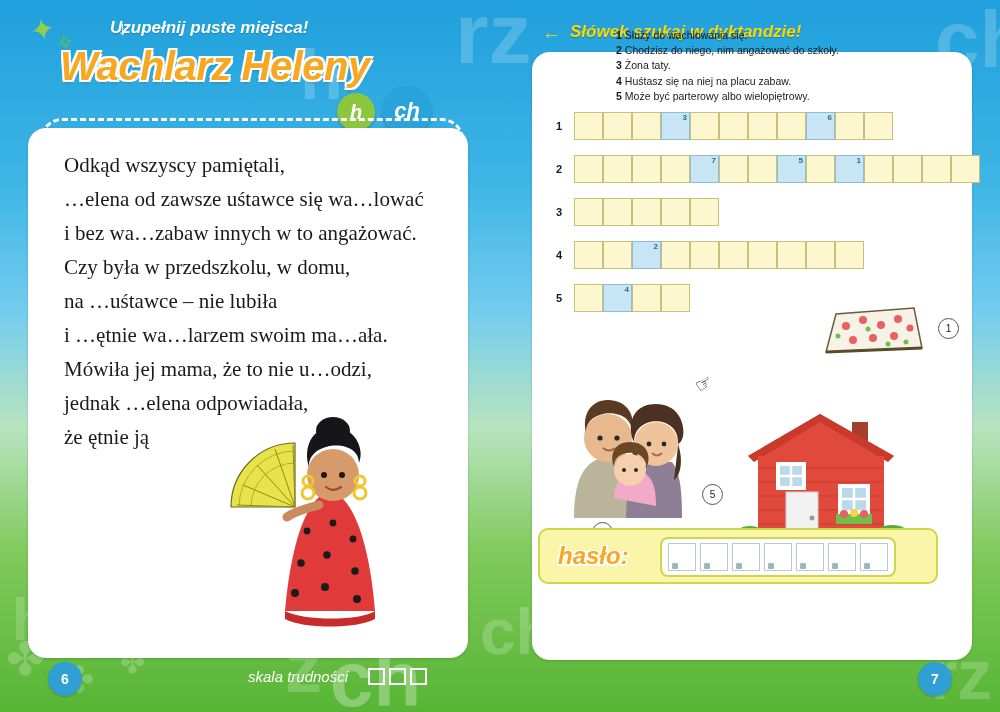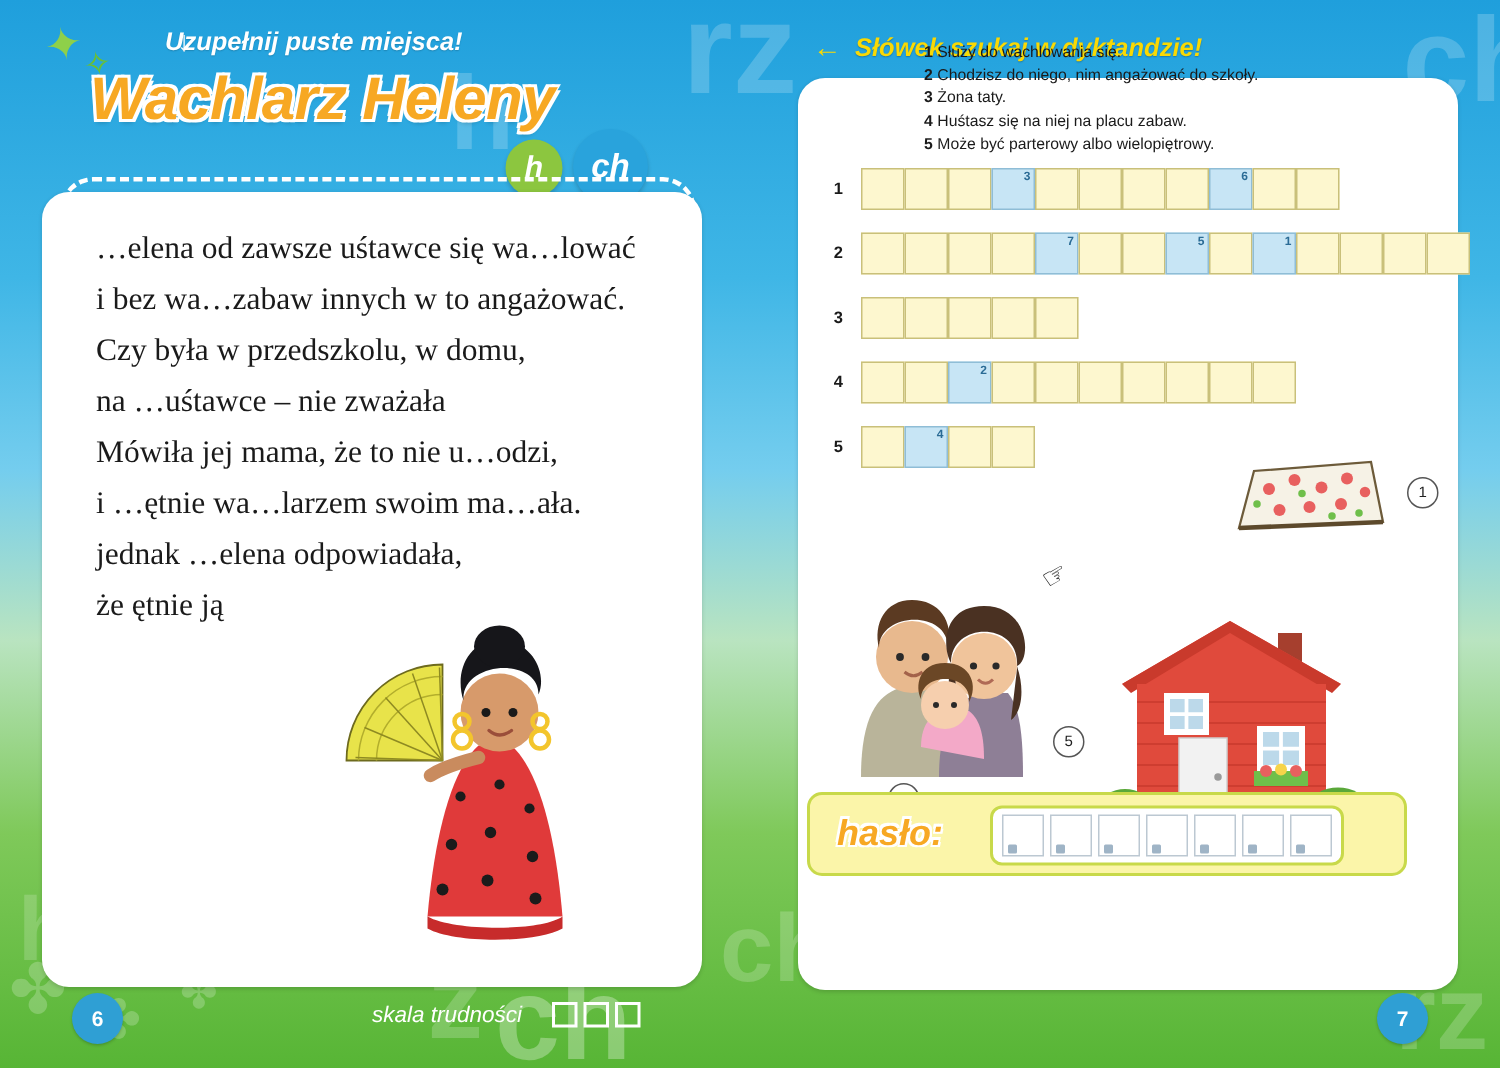--- a/index.html
+++ b/index.html
@@ -347,26 +347,27 @@
     <div class="instruction-left">Uzupełnij puste miejsca!</div>
     <div class="title-main">Wachlarz Heleny</div>
 
     <div class="bubble bubble-h">h</div>
     <div class="bubble bubble-ch">ch</div>
 
     <div class="left-dashes"></div>
     <div class="card left-panel"></div>
 
     <div class="poem">
+      <div>Odkąd wszyscy pamiętali,</div>
       <div>…elena od zawsze uśtawce się wa…lować</div>
       <div>i bez wa…zabaw innych w to angażować.</div>
       <div>Czy była w przedszkolu, w domu,</div>
-      <div>na …uśtawce – nie zważała</div>
+      <div>na …uśtawce – nie lubiła</div>
+      <div>i …ętnie wa…larzem swoim ma…ała.</div>
       <div>Mówiła jej mama, że to nie u…odzi,</div>
-      <div>i …ętnie wa…larzem swoim ma…ała.</div>
       <div>jednak …elena odpowiadała,</div>
       <div>że ętnie ją</div>
     </div>
 
     <svg class="lady" viewBox="0 0 220 235">
 
       <g transform="translate(6,30)">
         <path d="M10 72 A64 64 0 0 1 74 8 L74 72 Z" fill="#e8e34a" stroke="#6d6a1e" stroke-width="1.2"></path>
         <path d="M18 72 A56 56 0 0 1 74 16" fill="none" stroke="#b3ae2c" stroke-width="1"></path>
         <path d="M30 72 A44 44 0 0 1 74 28" fill="none" stroke="#b3ae2c" stroke-width="1"></path>

